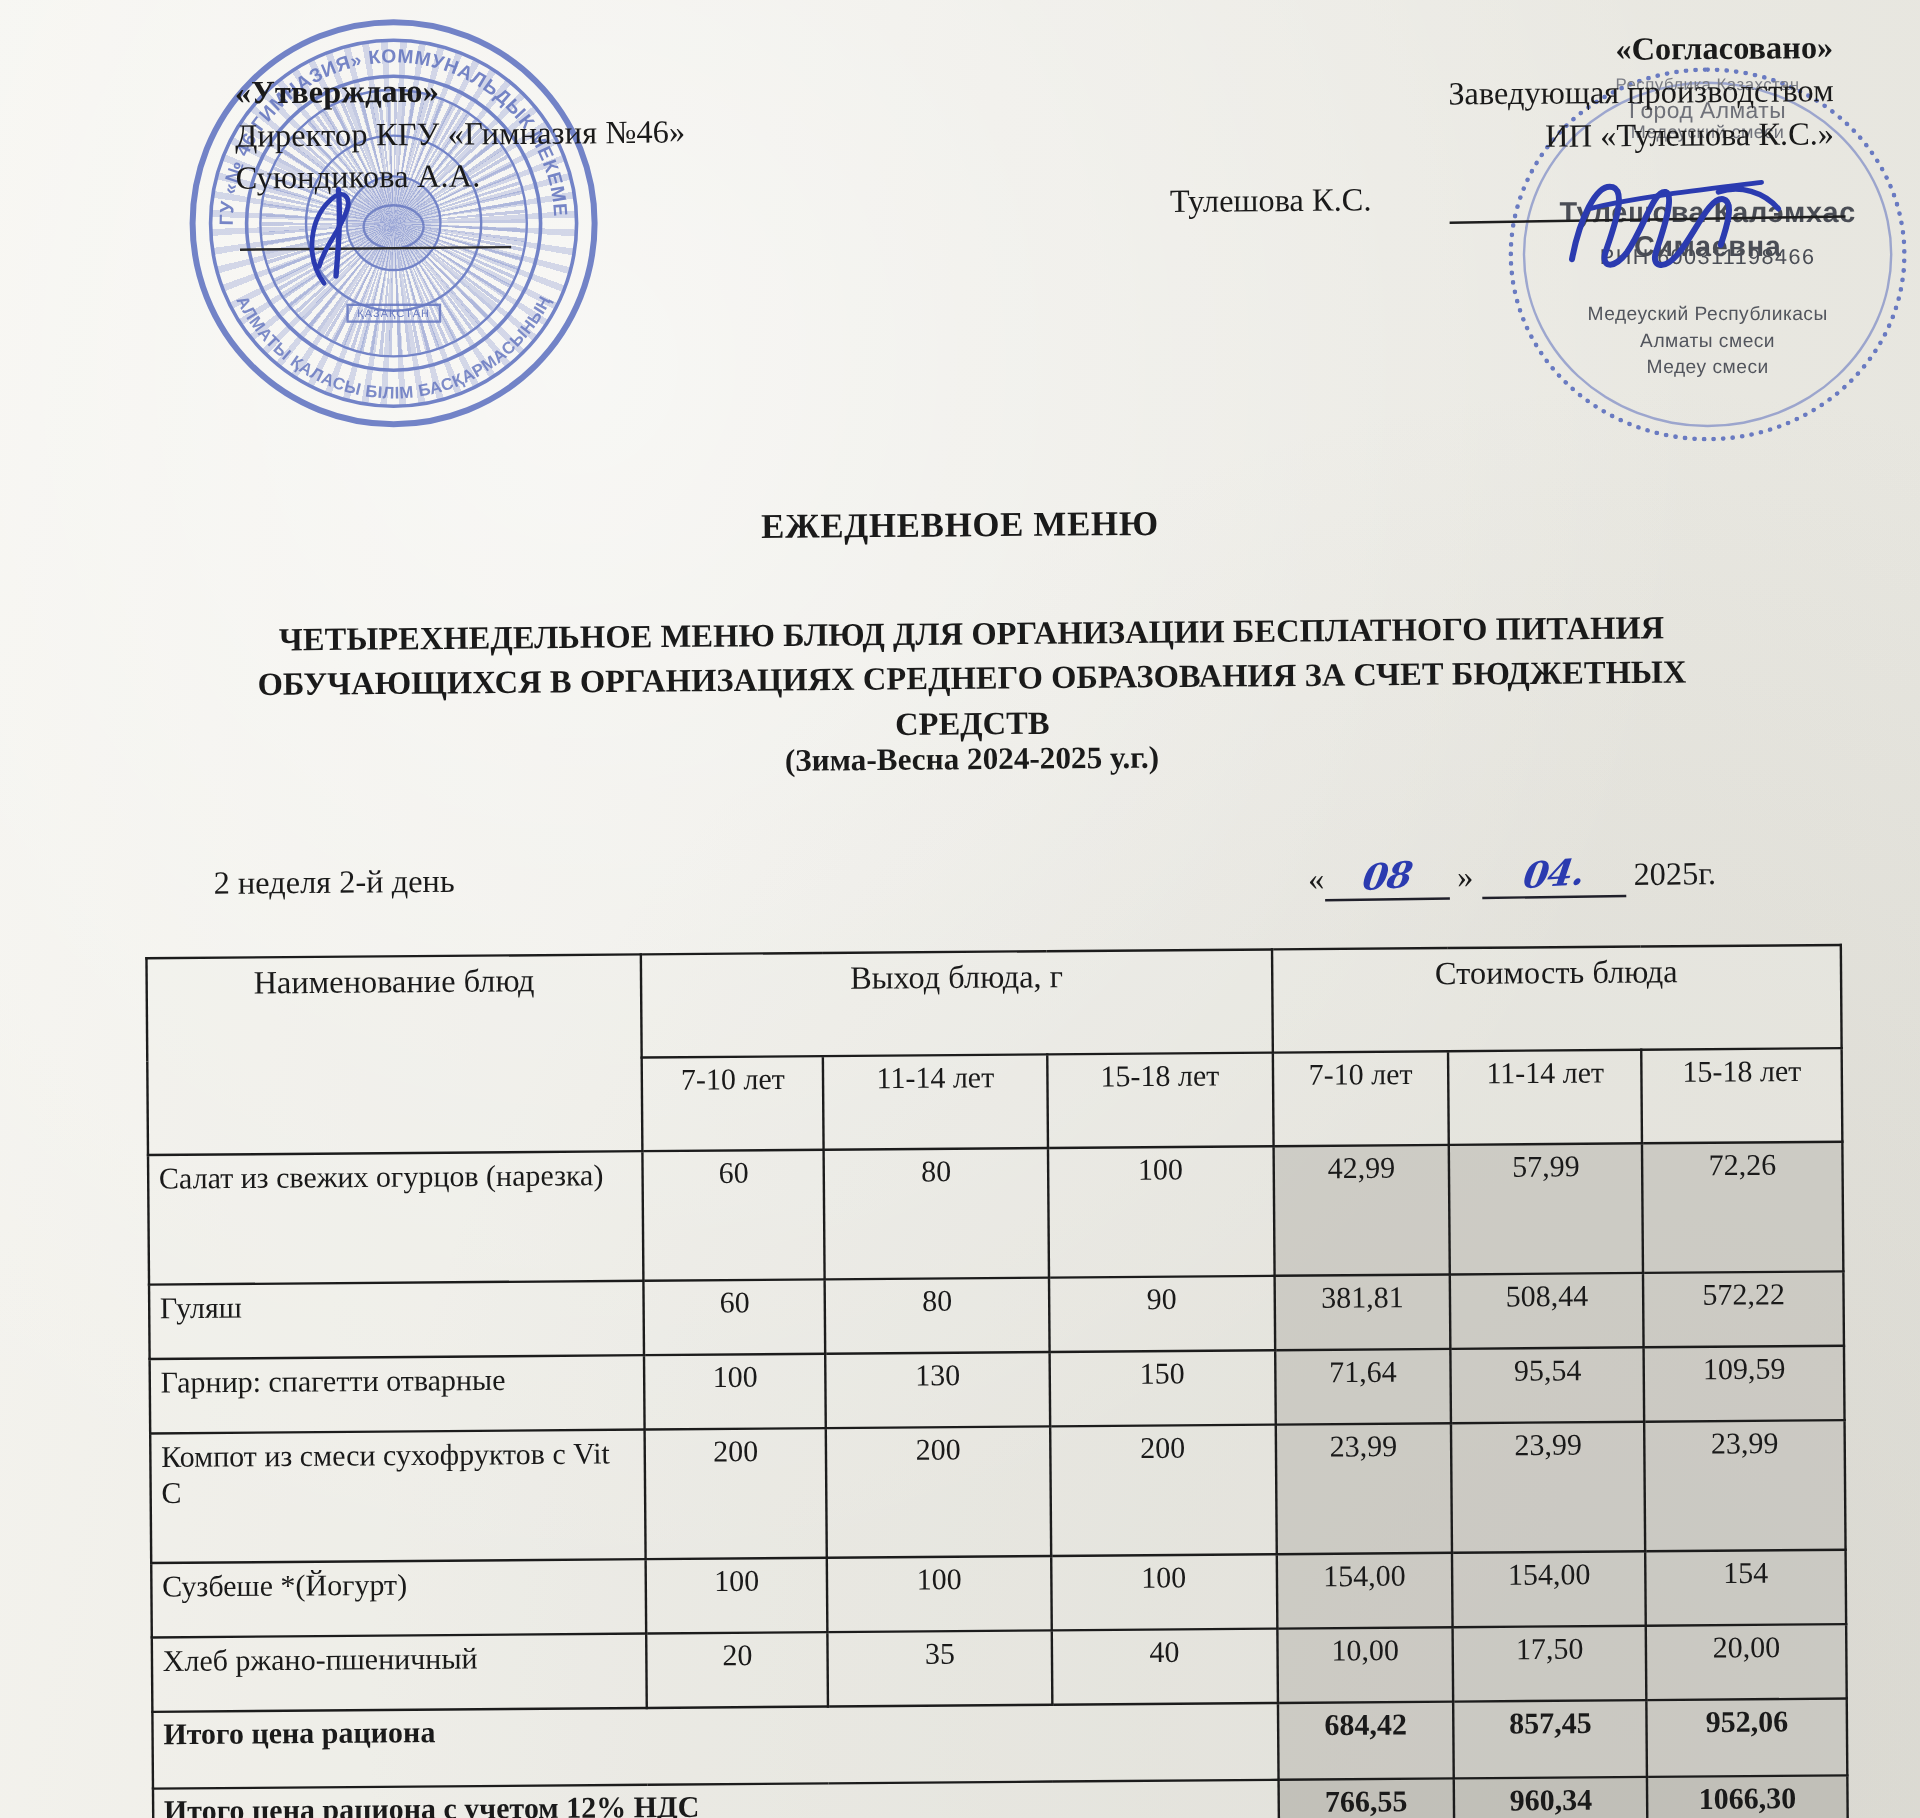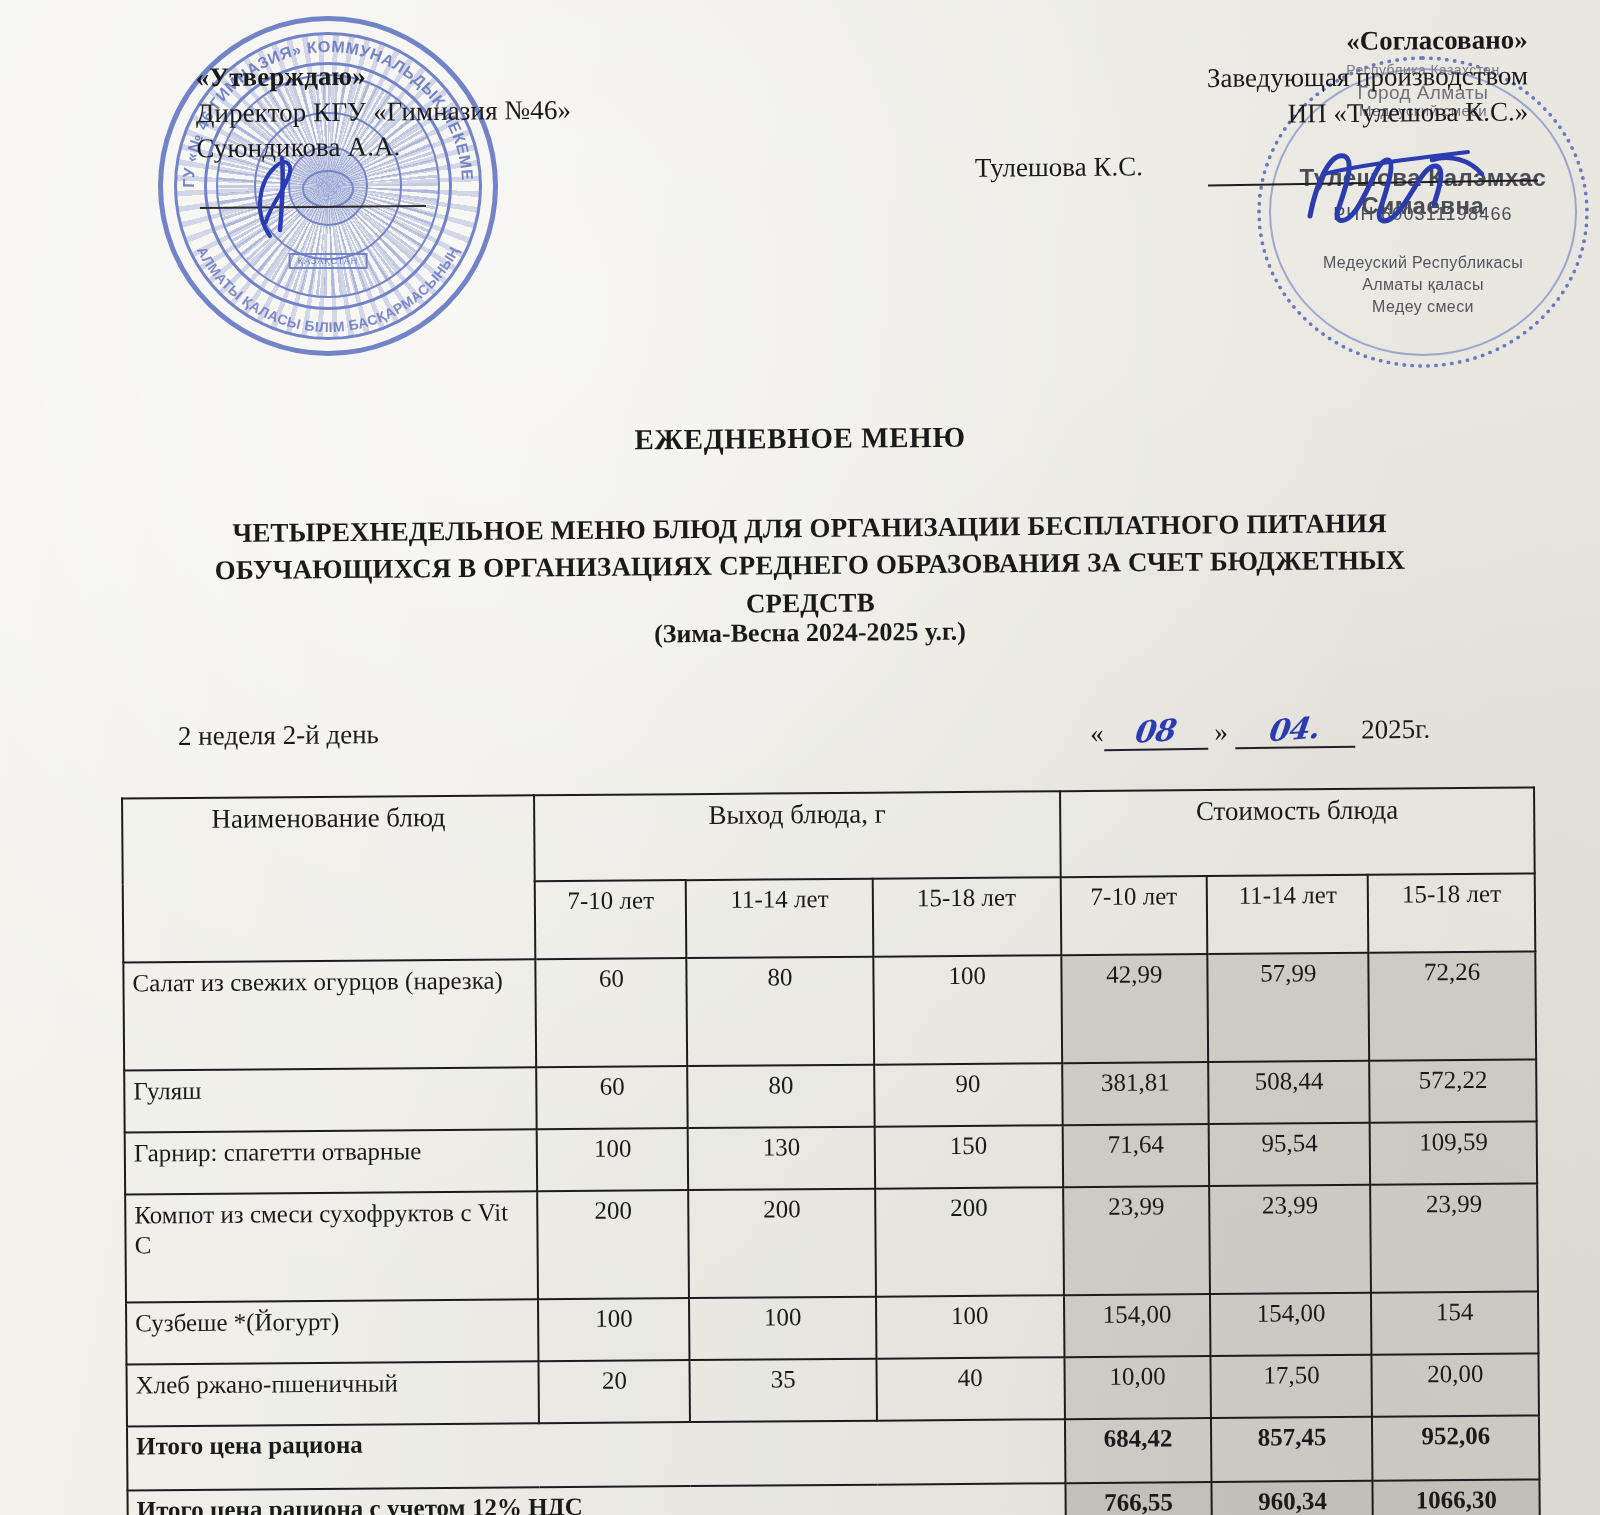--- a/index.html
+++ b/index.html
@@ -383,21 +383,21 @@
 
   <div class="stamp stamp-right">
     <div class="oring"></div>
     <div class="oring2"></div>
     <div class="txt st-top1">Республика Казахстан</div>
     <div class="txt st-top2">Город Алматы</div>
     <div class="txt st-top3">Медеуский смеси</div>
     <div class="txt st-name">Тулешова Калэмхас Симаевна</div>
     <div class="txt st-rnn">РНН 600311198466</div>
     <div class="txt st-l1">Медеуский Республикасы</div>
-    <div class="txt st-l2">Алматы қаласы</div>
+    <div class="txt st-l2">Алматы смеси</div>
     <div class="txt st-l3">Медеу смеси</div>
   </div>
 
   <div class="hdr-left">
     <div class="bold">«Утверждаю»</div>
     <div>Директор КГУ «Гимназия №46»</div>
     <div>Суюндикова А.А.</div>
   </div>
   <div class="hdr-left-sigline"></div>
   <svg class="sig sig-left" width="110" height="100" viewBox="0 0 110 100">

